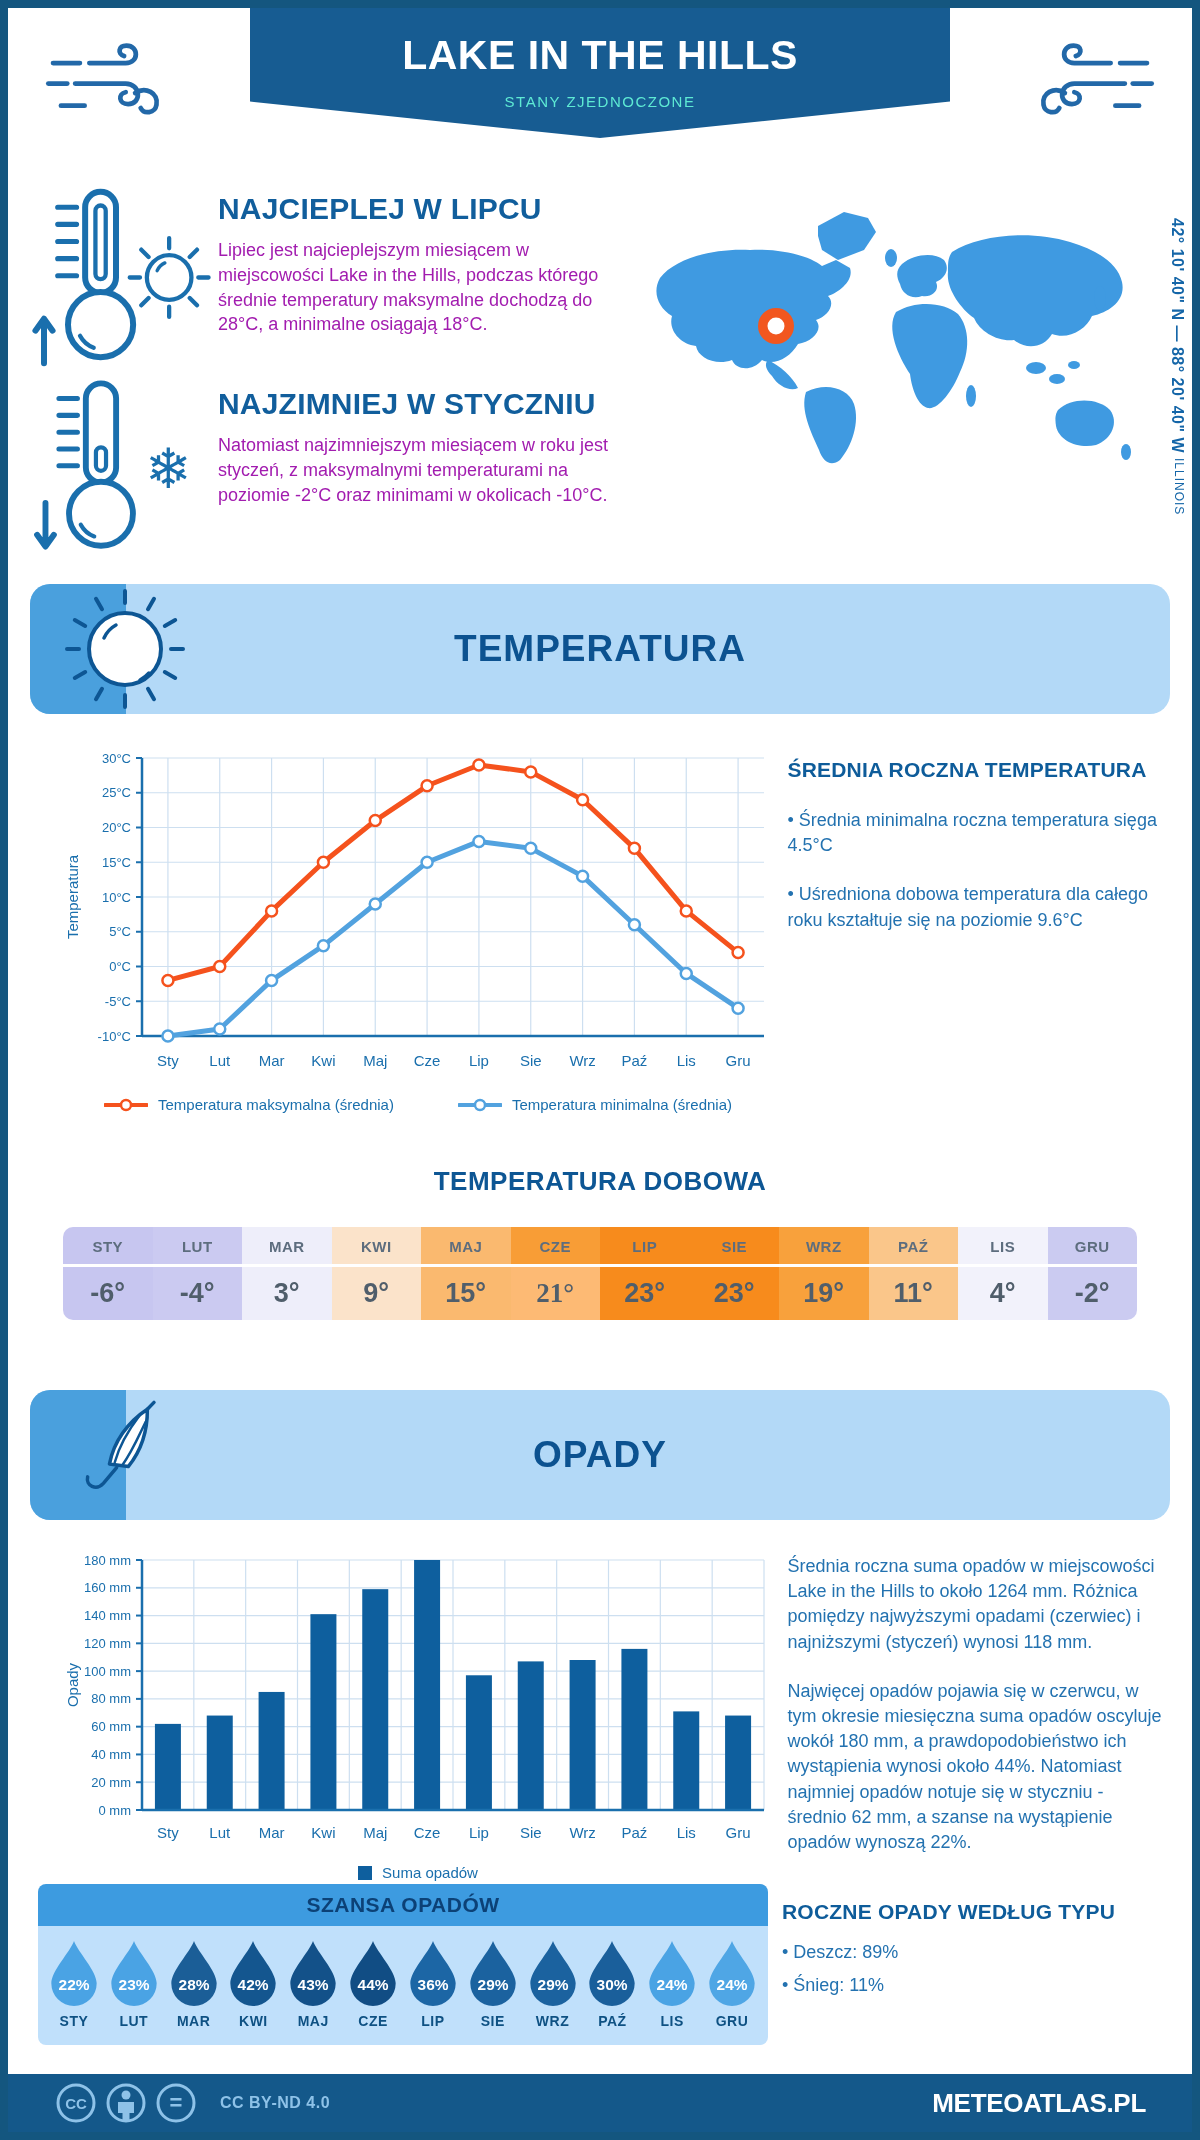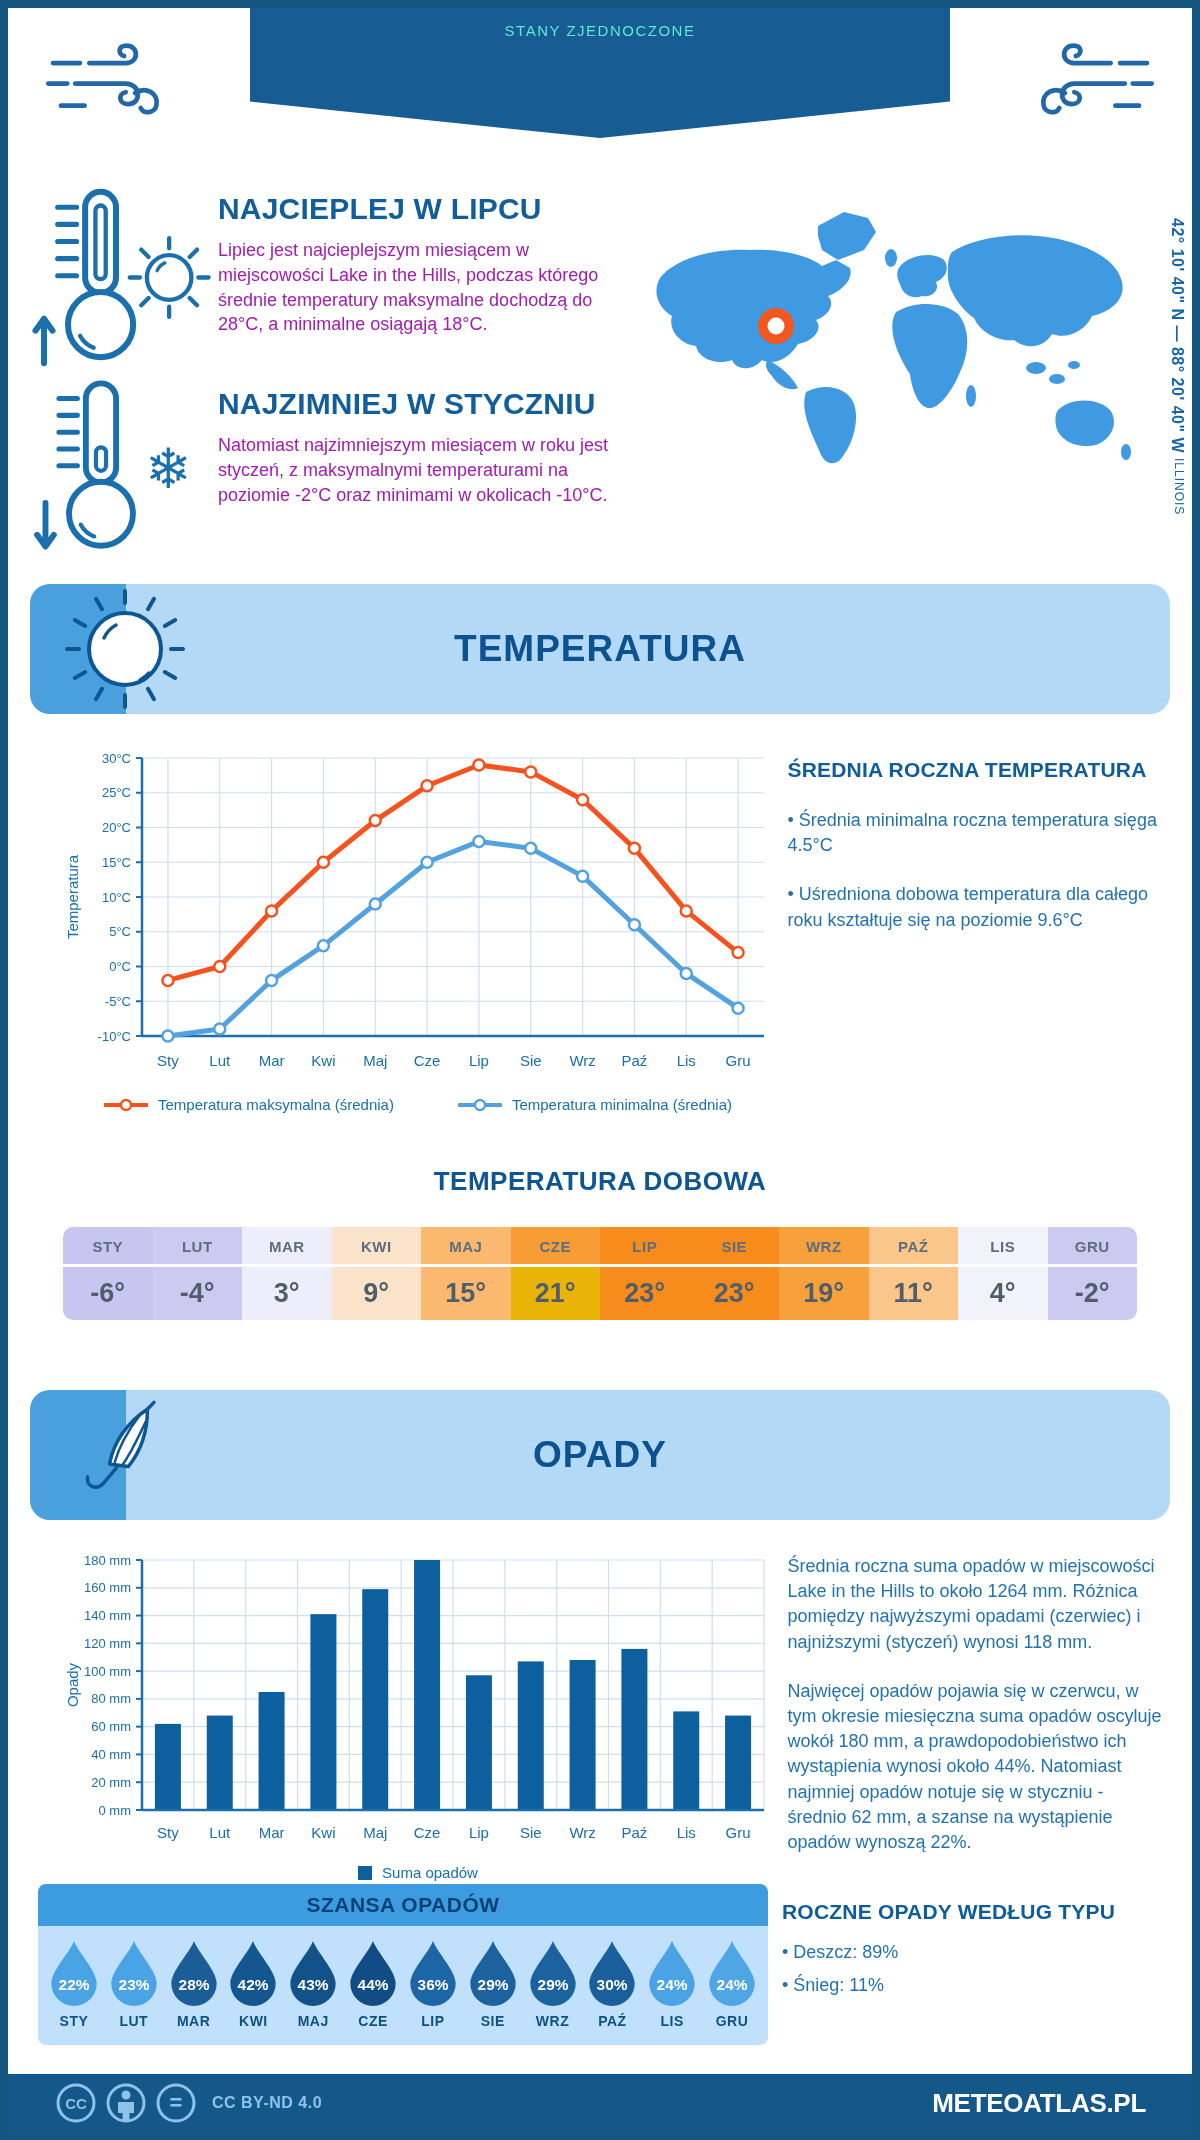--- a/index.html
+++ b/index.html
@@ -81,39 +81,40 @@
       text-align:center; font-size:21px; font-weight:700; color:#0c4176; letter-spacing:0.5px; }
   .chance-body { background:#c0e0fb; border-radius:0 0 8px 8px; display:flex;
       padding:14px 6px 16px; }
   .drop-cell { flex:1; text-align:center; }
   .drop-cell svg { width:48px; height:66px; }
   .drop-month { margin-top:3px; font-size:14px; font-weight:700; color:#0e5183; letter-spacing:0.5px;}
 
   
   .footer { position:absolute; left:0; right:0; bottom:0; height:58px; background:#14588a;
       display:flex; align-items:center; justify-content:space-between; padding:0 46px; }
-  .footer-left { display:flex; align-items:center; gap:8px; }
+  .footer-left { display:flex; align-items:center; gap:16px; }
   .footer-license { font-size:16px; font-weight:700; color:#8ec2e8; letter-spacing:0.5px; }
   .footer-site { font-size:26px; font-weight:700; color:#fff; letter-spacing:-0.3px; }
 </style>
 </head>
 <body>
 
 <div class="page">
 
   <div class="header">
     <svg class="wind wind-left" viewBox="0 0 190 120" fill="none" stroke="#2268a8" stroke-width="6" stroke-linecap="round">
       <path d="M14 36 h34"></path>
       <path d="M60 36 h46 c17 0 17 -22 1 -22 c-10 0 -12 10 -3 13"></path>
       <path d="M8 62 h24"></path>
       <path d="M42 62 h64 c19 0 21 26 3 26 c-12 0 -13 -13 -3 -15"></path>
       <path d="M24 90 h30"></path>
       <path d="M118 74 c13 -9 30 0 27 15 c-2 11 -16 12 -20 4"></path>
     </svg>
     <div class="title-banner">
+      <div class="page-title">LAKE IN THE HILLS</div>
       <div class="page-subtitle">STANY ZJEDNOCZONE</div>
     </div>
     <svg class="wind wind-right" viewBox="0 0 190 120" fill="none" stroke="#2268a8" stroke-width="6" stroke-linecap="round">
       <path d="M14 36 h34"></path>
       <path d="M60 36 h46 c17 0 17 -22 1 -22 c-10 0 -12 10 -3 13"></path>
       <path d="M8 62 h24"></path>
       <path d="M42 62 h64 c19 0 21 26 3 26 c-12 0 -13 -13 -3 -15"></path>
       <path d="M24 90 h30"></path>
       <path d="M118 74 c13 -9 30 0 27 15 c-2 11 -16 12 -20 4"></path>
     </svg>
@@ -319,21 +320,21 @@
         <div class="daily-cell">
           <div class="m" style="background: rgb(251, 227, 202);">KWI</div>
           <div class="v" style="background: rgb(251, 227, 202);">9°</div>
         </div>
         <div class="daily-cell">
           <div class="m" style="background: rgb(250, 185, 111);">MAJ</div>
           <div class="v" style="background: rgb(250, 185, 111);">15°</div>
         </div>
         <div class="daily-cell">
           <div class="m" style="background: rgb(248, 157, 54);">CZE</div>
-          <div class="v" style="background: #eab308;">21°</div>
+          <div class="v" style="background: #fdba74; font-family: Liberation Serif, serif;">21°</div>
         </div>
         <div class="daily-cell">
           <div class="m" style="background: rgb(247, 139, 28);">LIP</div>
           <div class="v" style="background: rgb(247, 139, 28);">23°</div>
         </div>
         <div class="daily-cell">
           <div class="m" style="background: rgb(247, 139, 28);">SIE</div>
           <div class="v" style="background: rgb(247, 139, 28);">23°</div>
         </div>
         <div class="daily-cell">

